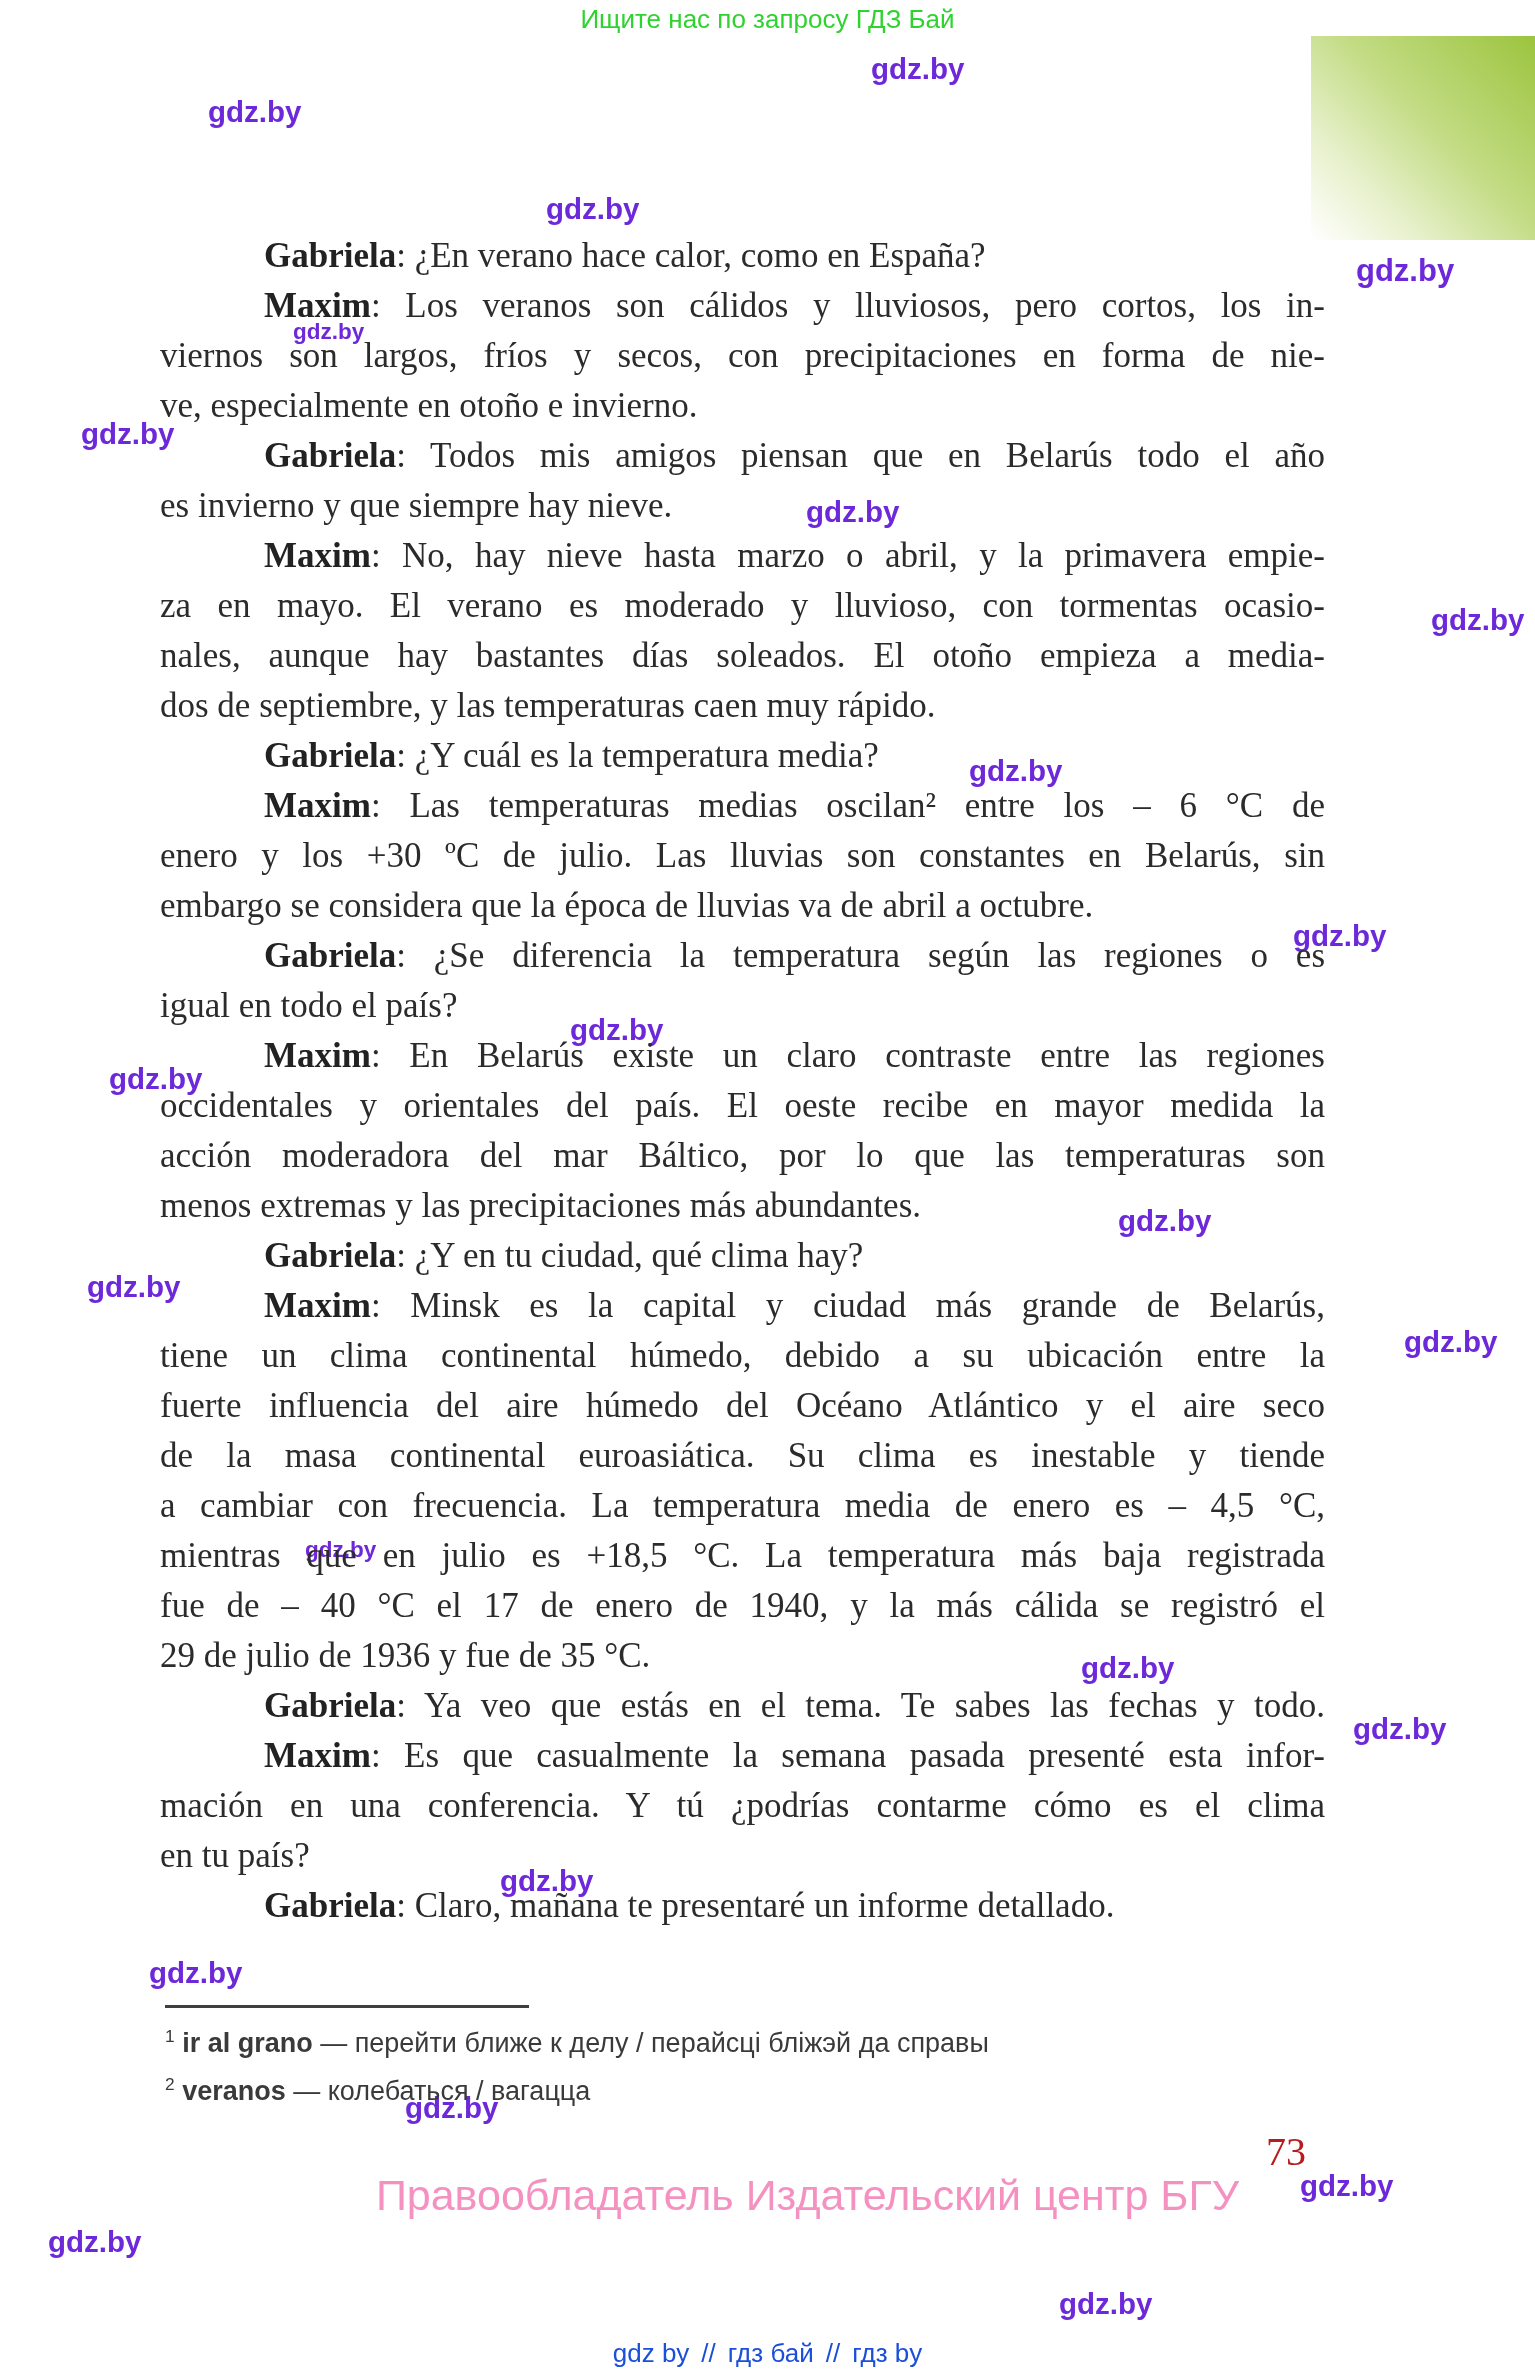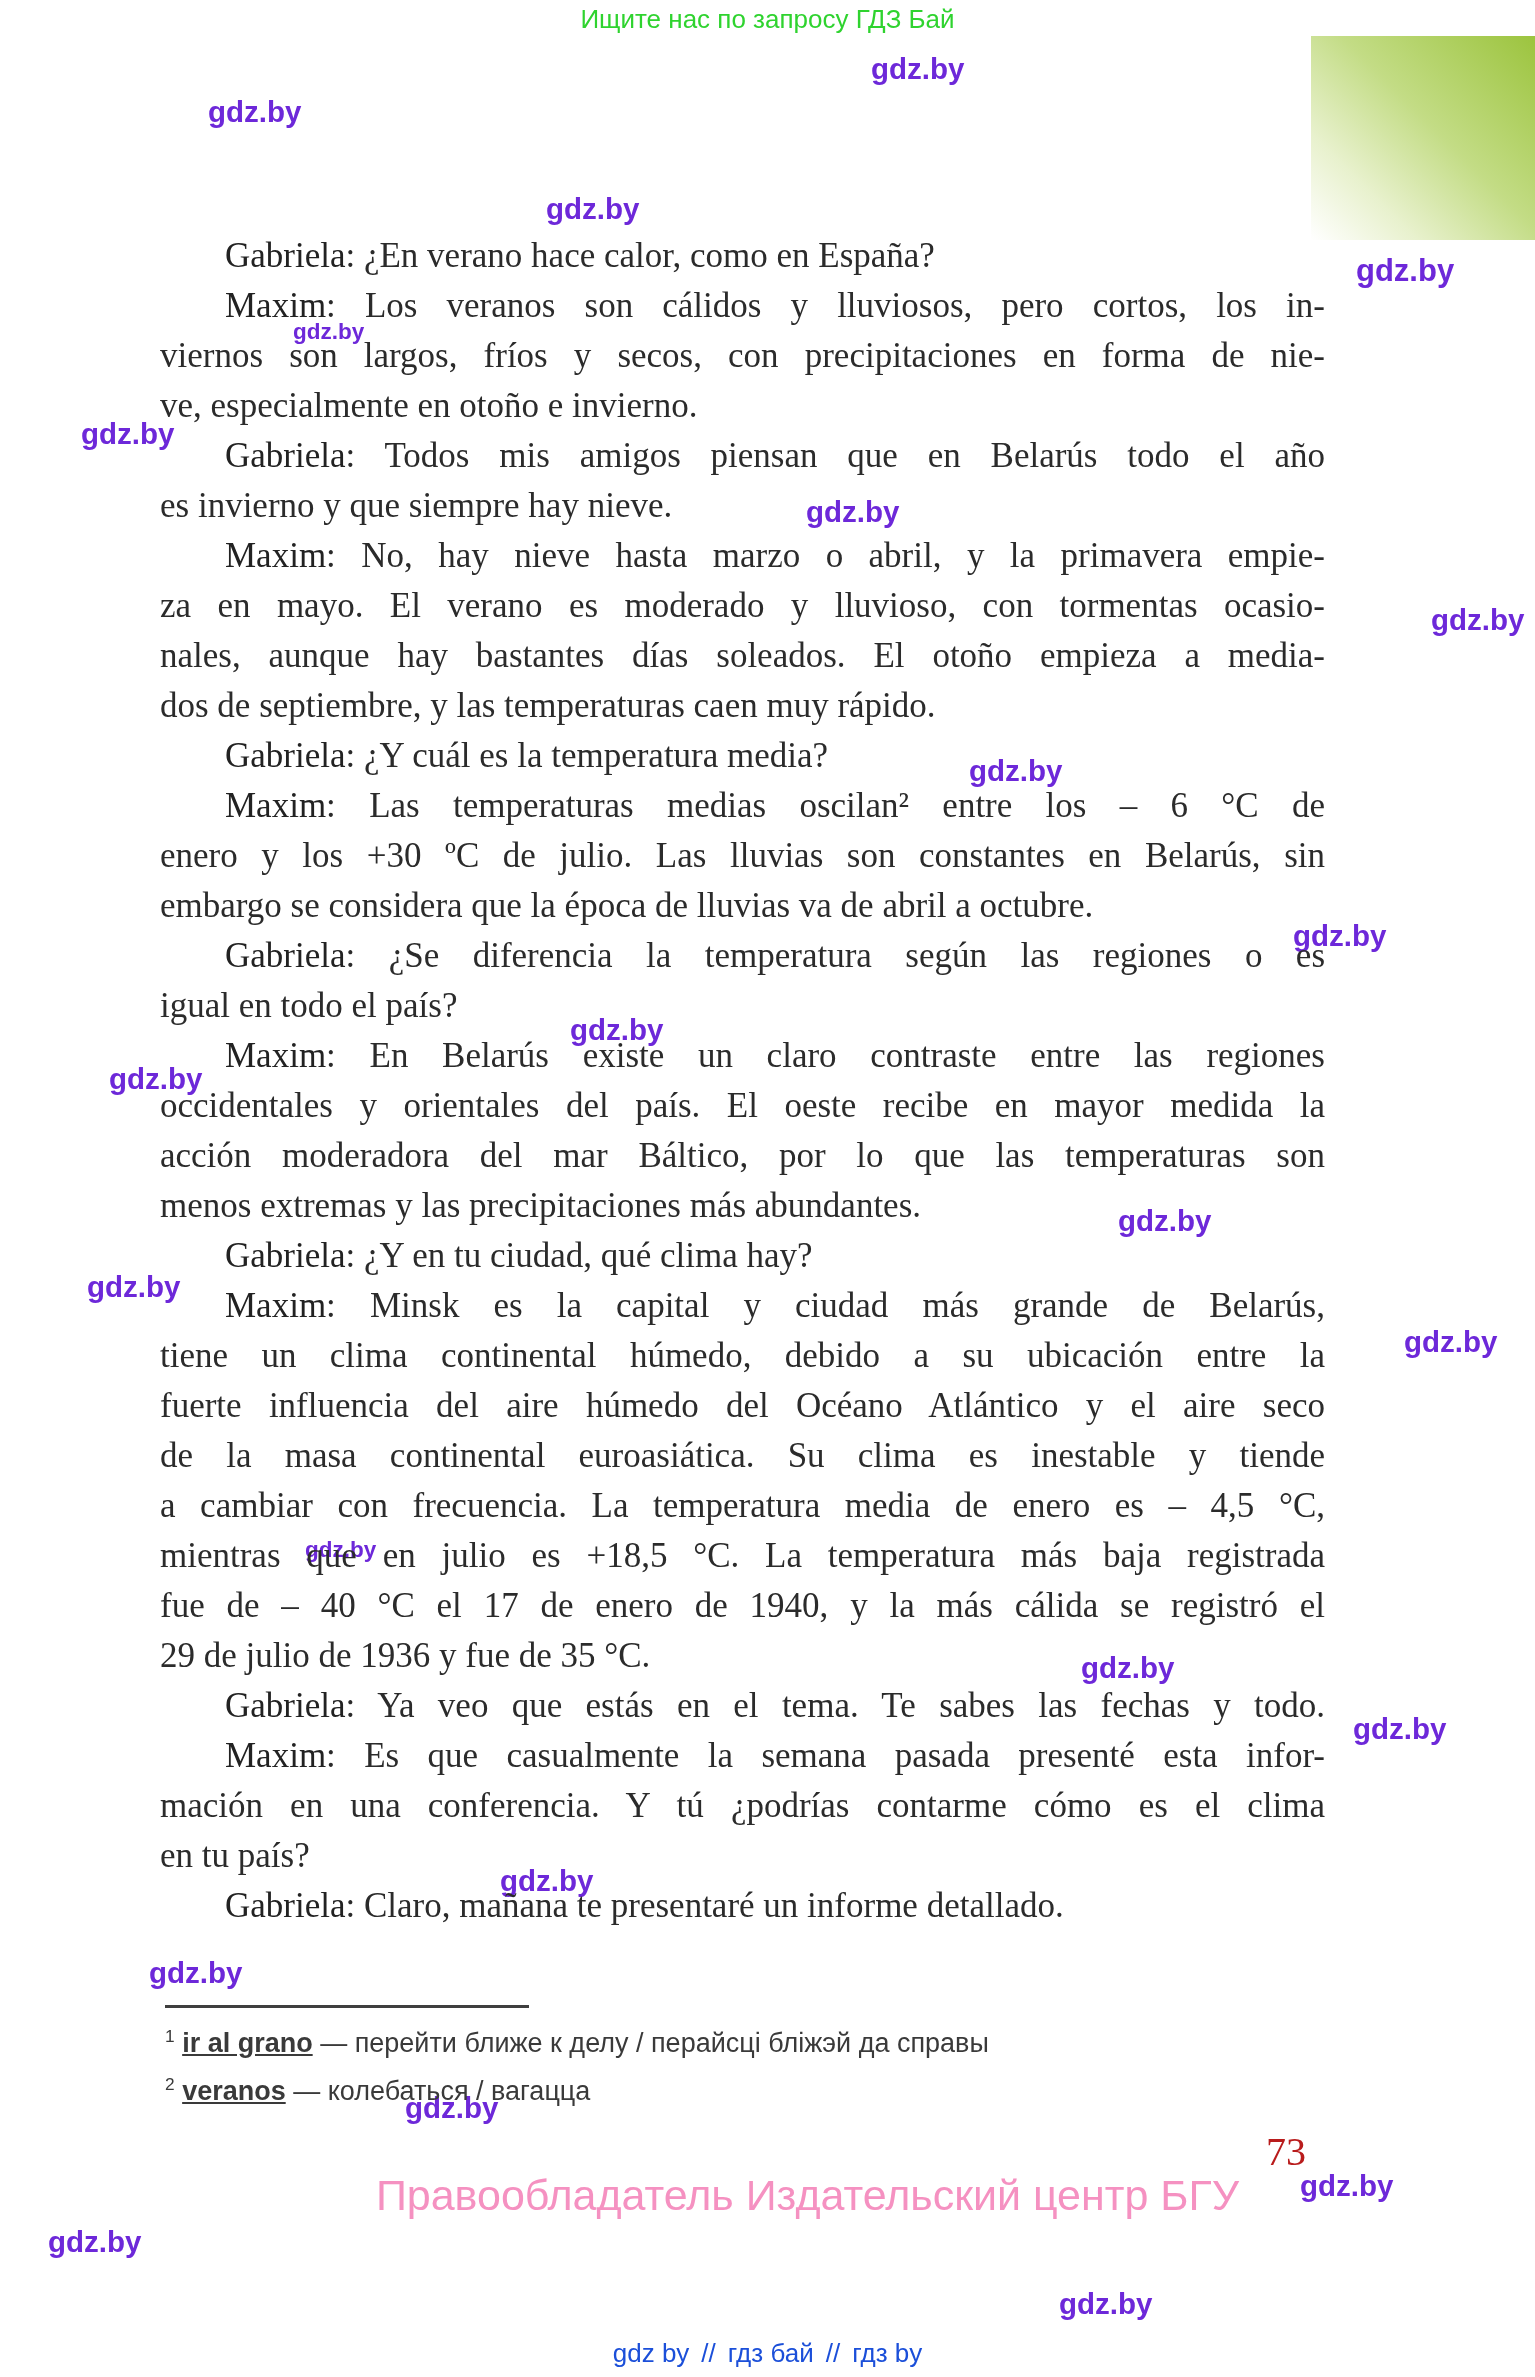--- a/index.html
+++ b/index.html
@@ -34,34 +34,34 @@
   
   #dialogue{
     position:absolute;left:160px;top:231px;width:1165px;
     font-size:35px;line-height:50px;
     color:#2b2b2b;
   }
   .para{margin:0;}
   .para .line:first-child{text-indent:65px;}
   .line{text-align:left;}
   .line.j{text-align:justify;text-align-last:justify;text-justify:inter-word;}
-  .line b{font-weight:normal;color:#222;}
+  .line b{font-weight:bold;color:#222;margin-left:39px;}
   
   #fnrule{
     position:absolute;left:165px;top:2005px;width:364px;height:2.6px;
     background:#3f3f3f;
   }
   #footnotes{
     position:absolute;left:165px;top:2019px;width:1152px;
     font-family:"Liberation Sans",sans-serif;
     font-size:27px;line-height:48px;
     color:#3a3a3a;
   }
   #footnotes sup{font-size:17.3px;line-height:0;}
-  #footnotes b{font-weight:bold;text-decoration:underline;}
+  #footnotes b{font-weight:bold;}
   
   #pagenum{
     position:absolute;left:1266px;top:2128px;
     font:40px "Liberation Serif",serif;
     color:#b91c1c;
   }
   
   #publisher{
     position:absolute;left:0;top:2171px;width:100%;
     text-align:center;

